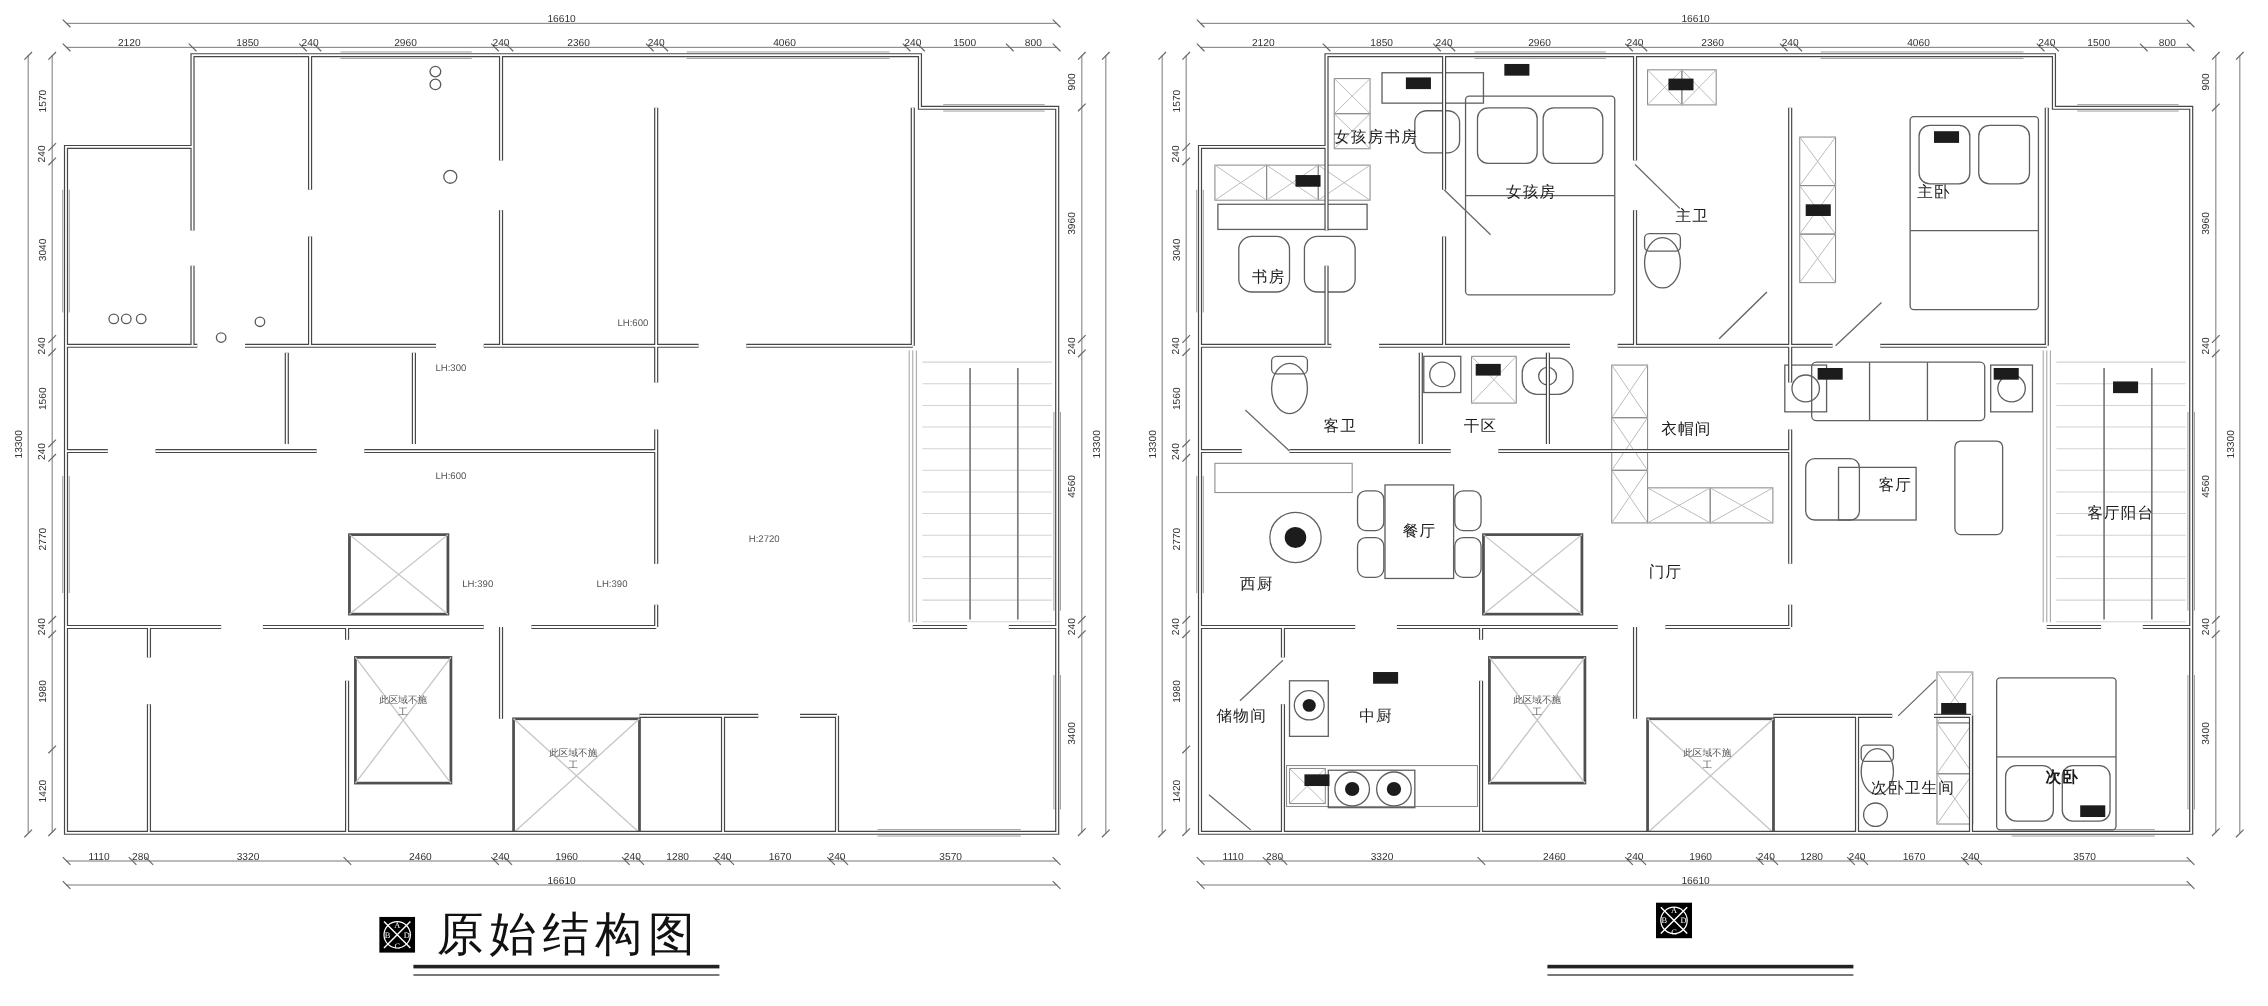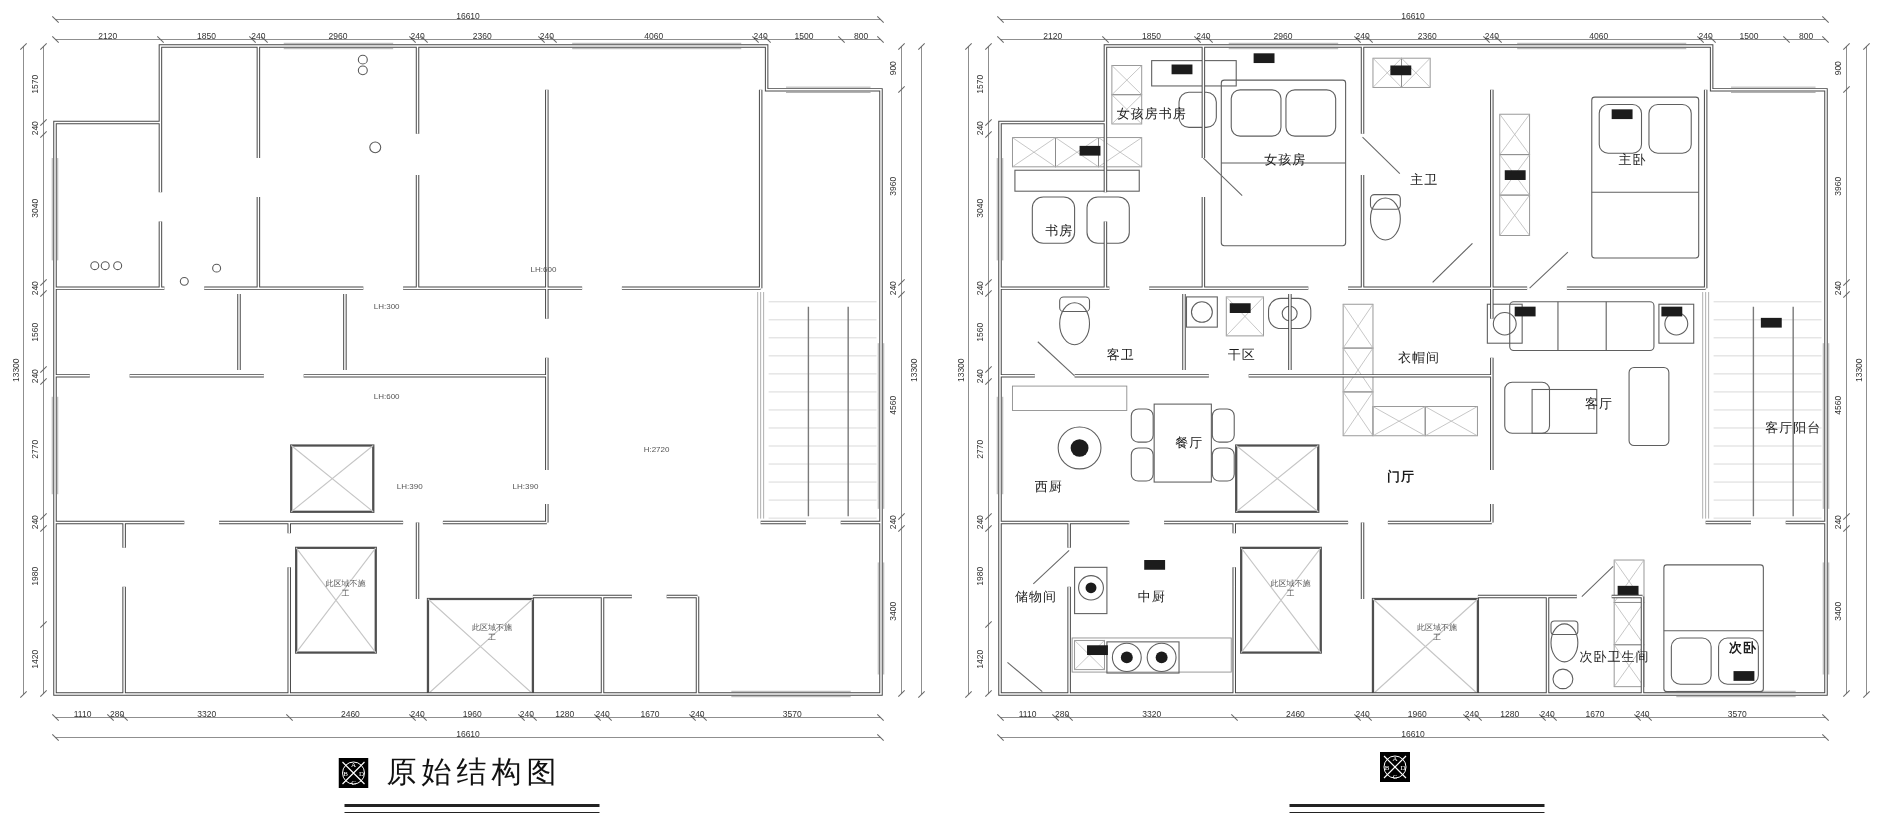--- a/index.html
+++ b/index.html
@@ -2,21 +2,21 @@
 <html><head>
 <meta charset="utf-8">
 <style>
   html,body{margin:0;padding:0;background:#fff;}
   .stage{position:relative;width:1890px;height:838px;background:#fff;overflow:hidden;
          font-family:"Liberation Sans",sans-serif;}
   .plan{position:absolute;top:0;width:945px;height:822px;}
   #plan-left{left:0;} #plan-right{left:945px;}
 
   
-  .sheet{position:absolute;left:55px;top:46px;width:826px;height:648px;padding-left:28px;}
+  .sheet{position:absolute;left:55px;top:46px;width:826px;height:648px;}
   .sheet svg{position:absolute;left:0;top:0;width:826px;height:648px;overflow:visible;}
   .overlay{position:absolute;left:0;top:0;width:100%;height:100%;pointer-events:none;}
   .room-label{position:absolute;transform:translate(-50%,-50%);font-family:"Liberation Serif",serif;
       font-size:13px;color:#1b1b1b;letter-spacing:1px;white-space:nowrap;}
   .anno{position:absolute;transform:translate(-50%,-50%);font-size:8px;color:#555;
       white-space:pre-line;text-align:center;line-height:1.25;}
 
   
   .dims-top,.dims-bottom{position:absolute;left:55px;width:826px;}
   .dims-top{top:4px;} .dims-bottom{top:702px;}
@@ -34,21 +34,21 @@
   .vseg{position:relative;flex-basis:0;display:flex;justify-content:center;align-items:center;min-width:0;}
   .vseg span{font-size:8.5px;color:#333;transform:rotate(-90deg);white-space:nowrap;line-height:1;}
   .vseg::before,.vseg:last-child::after{content:"";position:absolute;right:-5px;height:1px;width:9px;
       background:#666;transform:rotate(-45deg);}
   .vseg::before{top:-0.5px;} .vseg:last-child::after{bottom:-0.5px;}
 
   
   .titlebar{position:absolute;top:752px;left:450px;transform:translateX(-50%);
       display:flex;align-items:center;gap:18px;}
   .title-icon{width:30px;height:30px;display:block;}
-  .title-text{font-family:"Liberation Serif",serif;font-size:30px;color:#111;letter-spacing:5px;white-space:nowrap;}
+  .title-text{font-family:"Liberation Serif",serif;font-size:39px;color:#111;letter-spacing:5px;white-space:nowrap;}
   .underline{position:absolute;top:804px;left:472px;transform:translateX(-50%);width:255px;}
   .underline .l1{height:2.5px;background:#222;margin-bottom:5px;}
   .underline .l2{height:1.5px;background:#222;}
 
   
   .sw{stroke:#474747;stroke-width:70;fill:none;}
   .sc{stroke:#ffffff;stroke-width:30;fill:none;}
   .shaft rect{stroke:#4f4f4f;stroke-width:46;fill:none;}
   .shaft path{stroke:#c6c6c6;stroke-width:22;fill:none;}
   .win{stroke:#9a9a9a;stroke-width:16;fill:none;}
@@ -553,21 +553,21 @@
           <span class="room-label" style="left: 33.4136%; top: 17.6692%;">女孩房</span>
           <span class="room-label" style="left: 49.6689%; top: 20.6767%;">主卫</span>
           <span class="room-label" style="left: 74.0518%; top: 17.6692%;">主卧</span>
           <span class="room-label" style="left: 6.92354%; top: 28.5714%; font-family: Liberation Serif, serif;">书房</span>
           <span class="room-label" style="left: 14.1481%; top: 47.7444%; text-align: center;">客卫</span>
           <span class="room-label" style="left: 28.2962%; top: 47.7444%;">干区</span>
           <span class="room-label" style="left: 49.0668%; top: 48.1203%;">衣帽间</span>
           <span class="room-label" style="left: 70.1385%; top: 55.2632%;">客厅</span>
           <span class="room-label" style="left: 92.8958%; top: 59.0226%;">客厅阳台</span>
           <span class="room-label" style="left: 22.1553%; top: 61.2782%;">餐厅</span>
-          <span class="room-label" style="left: 46.9597%; top: 66.5414%; font-weight: bold;">门厅</span>
+          <span class="room-label" style="left: 46.9597%; top: 66.5414%;">门厅</span>
           <span class="room-label" style="left: 5.71945%; top: 68.0451%;">西厨</span>
           <span class="room-label" style="left: 4.21433%; top: 84.9624%;">储物间</span>
           <span class="room-label" style="left: 17.7604%; top: 84.9624%;">中厨</span>
           <span class="room-label" style="left: 71.9446%; top: 94.3609%;">次卧卫生间</span>
           <span class="room-label" style="left: 86.9958%; top: 92.8571%; font-weight: bold;">次卧</span>
         </div>
       <div class="overlay">
           <span class="anno" style="left: 34.0157%; top: 83.8346%;">此区域不施
 工</span>
           <span class="anno" style="left: 51.174%; top: 90.6015%;">此区域不施

